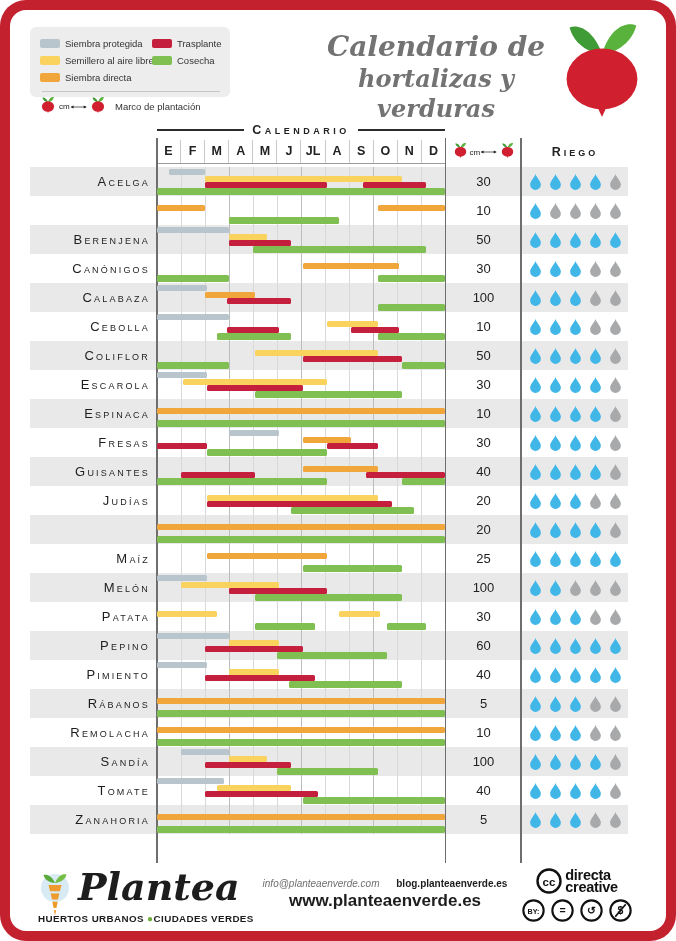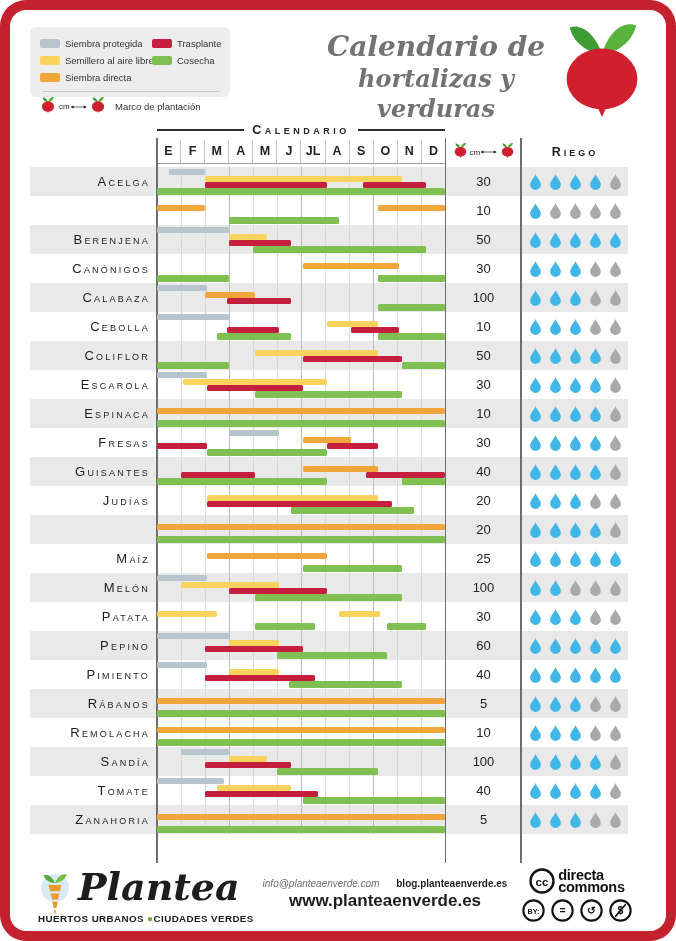--- a/index.html
+++ b/index.html
@@ -811,21 +811,21 @@
       <div class="www">www.planteaenverde.es</div>
     </div>
     <div class="cc">
       <div class="cc-top">
         <svg width="26" height="26" viewBox="0 0 26 26">
           <circle cx="13" cy="13" r="11.5" fill="none" stroke="#111" stroke-width="2.4"></circle>
           <text x="13" y="17.5" text-anchor="middle" font-family="Liberation Sans,sans-serif" font-size="11.5" font-weight="bold" fill="#111">cc</text>
         </svg>
         <div class="cc-words">
           <div>directa</div>
-          <div>commons</div>
+          <div>creative</div>
         </div>
       </div>
       <div class="cc-badges">
           <svg width="23" height="23" viewBox="0 0 24 24">
             <circle cx="12" cy="12" r="10.6" fill="none" stroke="#111" stroke-width="2.2"></circle>
     <text x="12" y="15.5" text-anchor="middle" font-family="Liberation Sans,sans-serif" font-size="7.5" font-weight="bold" fill="#111">BY:</text>
     </svg>
           <svg width="23" height="23" viewBox="0 0 24 24">
             <circle cx="12" cy="12" r="10.6" fill="none" stroke="#111" stroke-width="2.2"></circle>
     <text x="12" y="16" text-anchor="middle" font-family="Liberation Sans,sans-serif" font-size="11" font-weight="bold" fill="#111">=</text>

